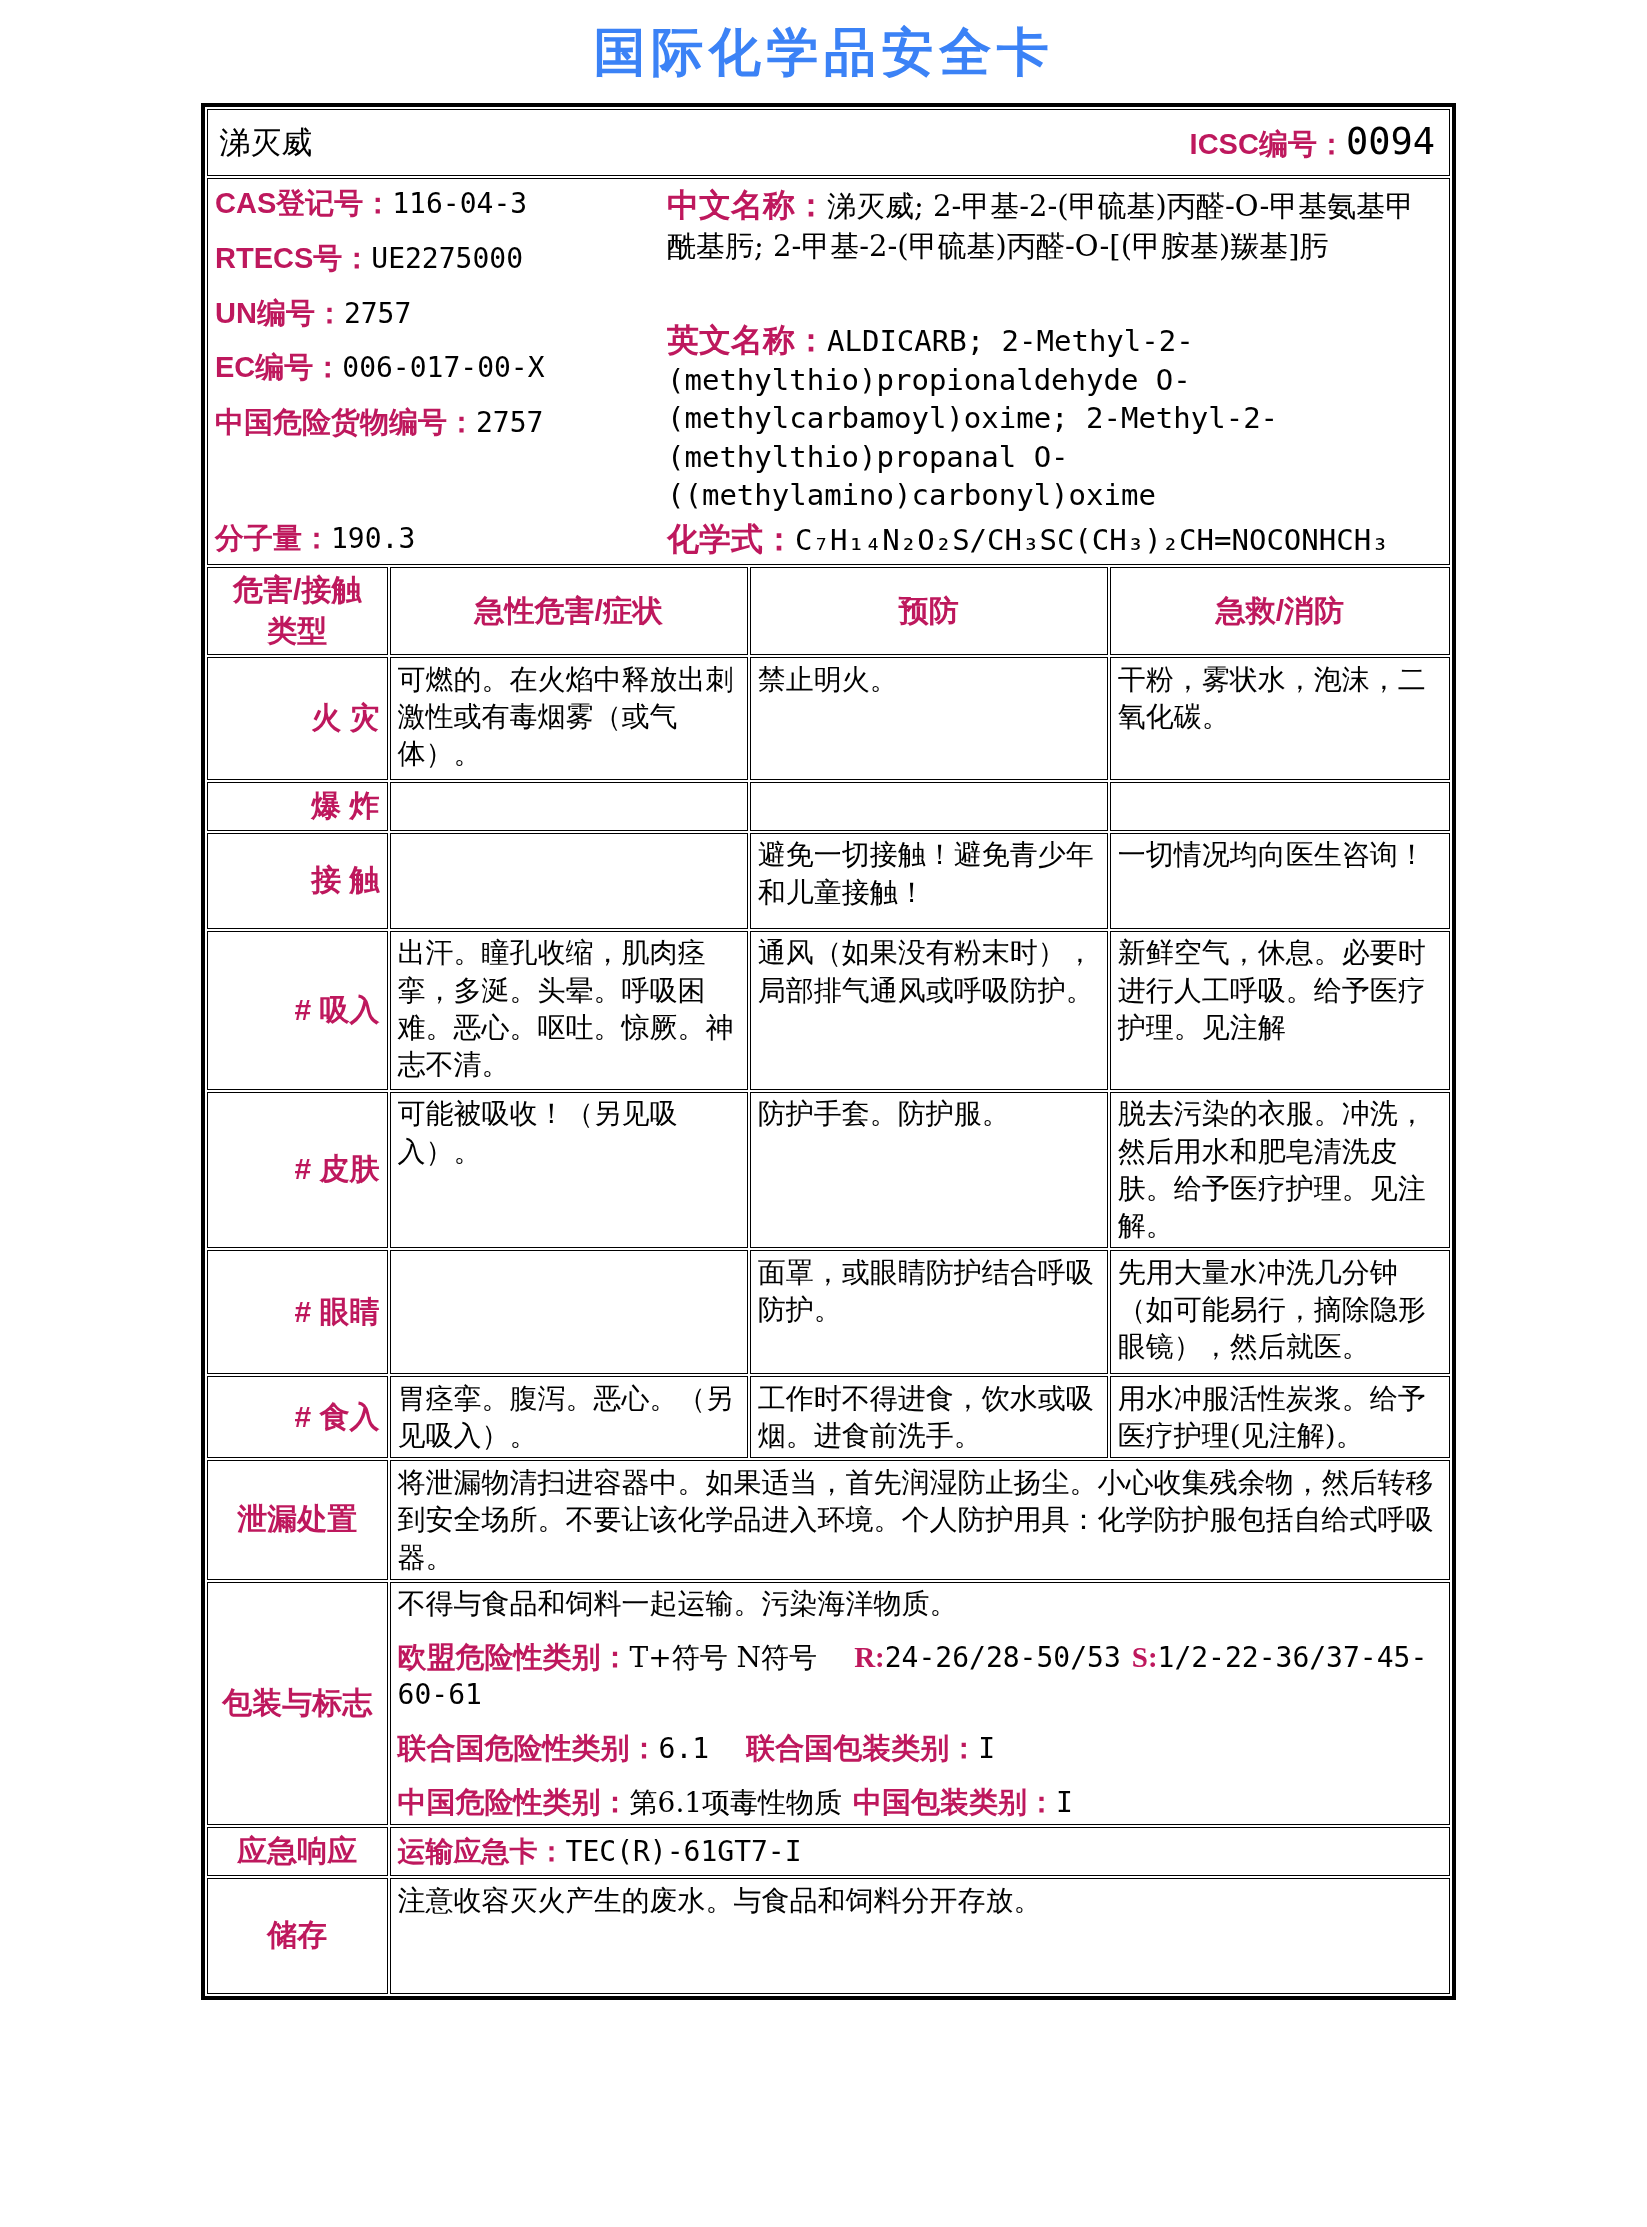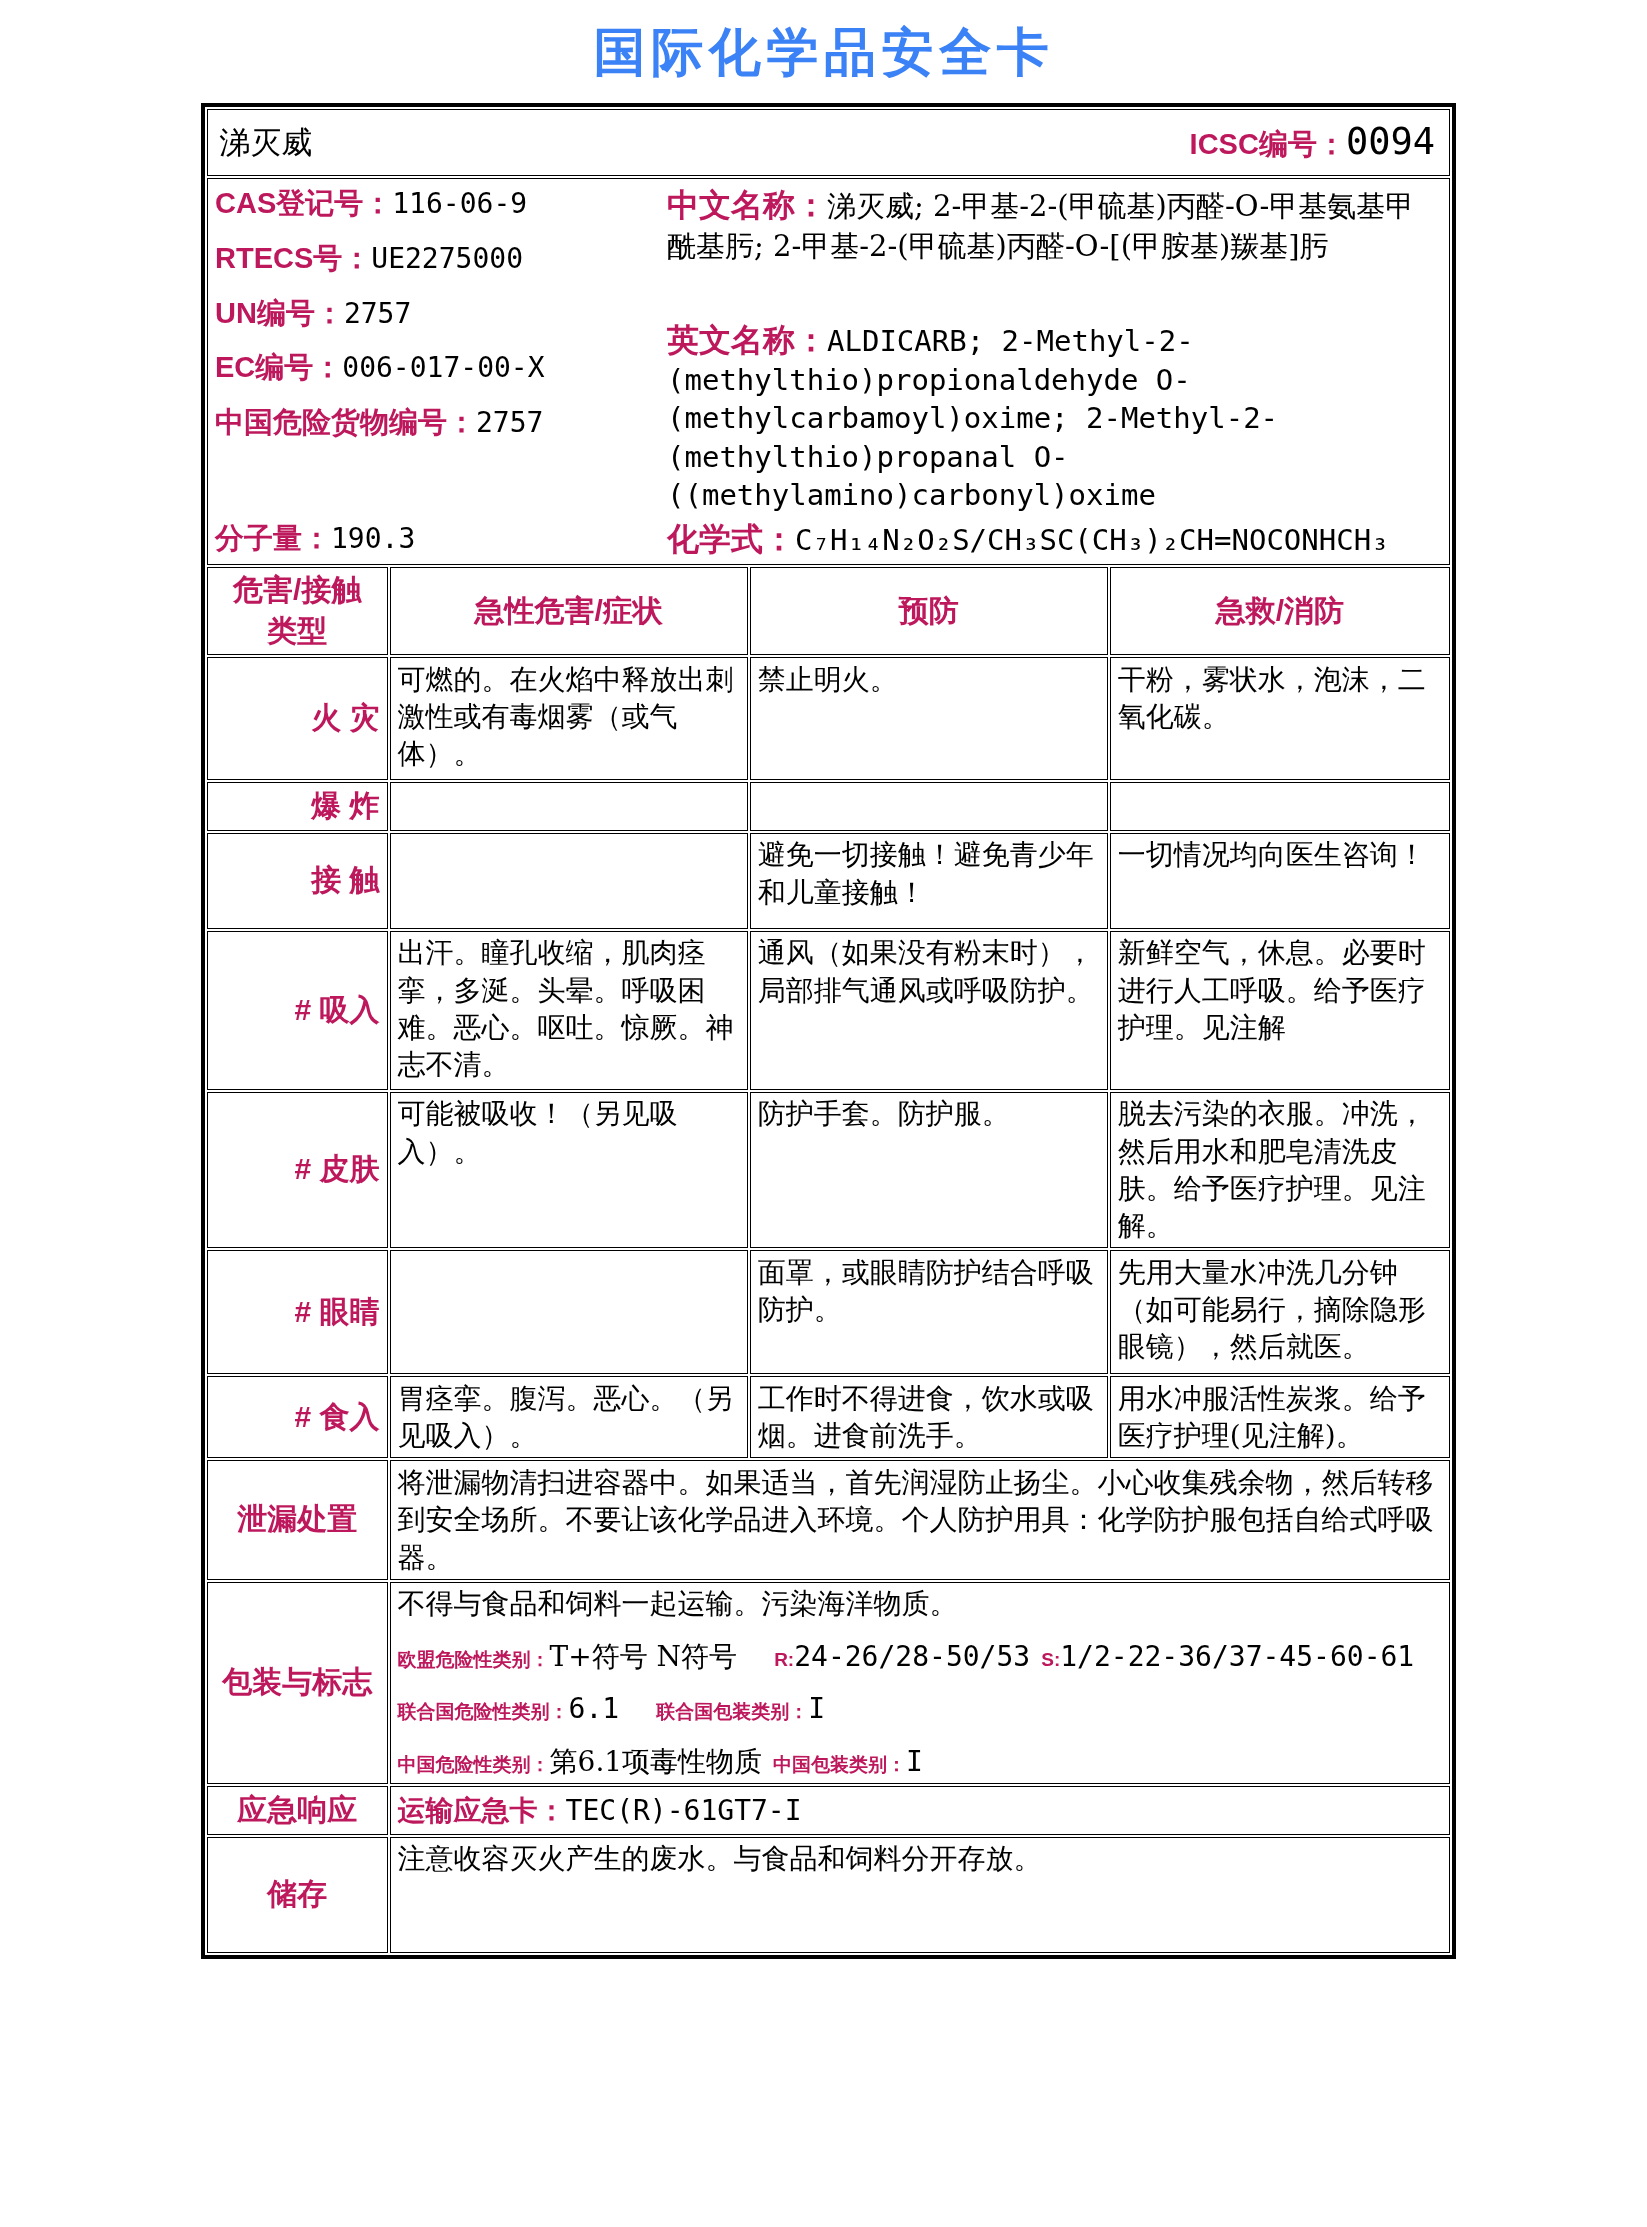--- a/index.html
+++ b/index.html
@@ -102,21 +102,21 @@
   .r-ingest  { height: 66px;  }
   .r-spill   { height: 117px; }
   .r-pack    { height: 190px; }
   .r-emerg   { height: 39px;  }
   .r-store   { height: 116px; }
   
   .sec-label-cell { vertical-align: middle !important; text-align: center; }
   .sec-label-cell .blue-label { font-size: 30px; white-space: nowrap; }
   .pack-line { font-size: 28px; line-height: 1.33; margin-bottom: 15.3px; }
   .pack-line:last-child { margin-bottom: 0; }
-  .pack-line .blue-label { font-size: 19px; }
+  .pack-line .blue-label { font-size: 29px; font-family: Liberation Serif, serif; }
   .gap-r { margin-right: 37px; }
   .gap-s { margin-right: 11px; }
   .emerg-cell { vertical-align: middle !important; }
 </style>
 </head>
 <body>
 
 <div class="page-title">国际化学品安全卡</div>
 
 <table class="card">
@@ -137,21 +137,21 @@
         </span>
       </div>
     </td>
   </tr>
 
   <tr>
     <td colspan="4" class="info-cell">
       <div class="info-flex">
         <div class="info-left">
           <div class="id-line">
-            <span class="blue-label">CAS登记号：</span><span class="val-mono">116-06-9</span>
+            <span class="blue-label">CAS登记号：</span><span class="val-mono">116-04-3</span>
           </div>
           <div class="id-line">
             <span class="blue-label">RTECS号：</span><span class="val-mono">UE2275000</span>
           </div>
           <div class="id-line">
             <span class="blue-label">UN编号：</span><span class="val-mono">2757</span>
           </div>
           <div class="id-line">
             <span class="blue-label">EC编号：</span><span class="val-mono">006-017-00-X</span>
           </div>

